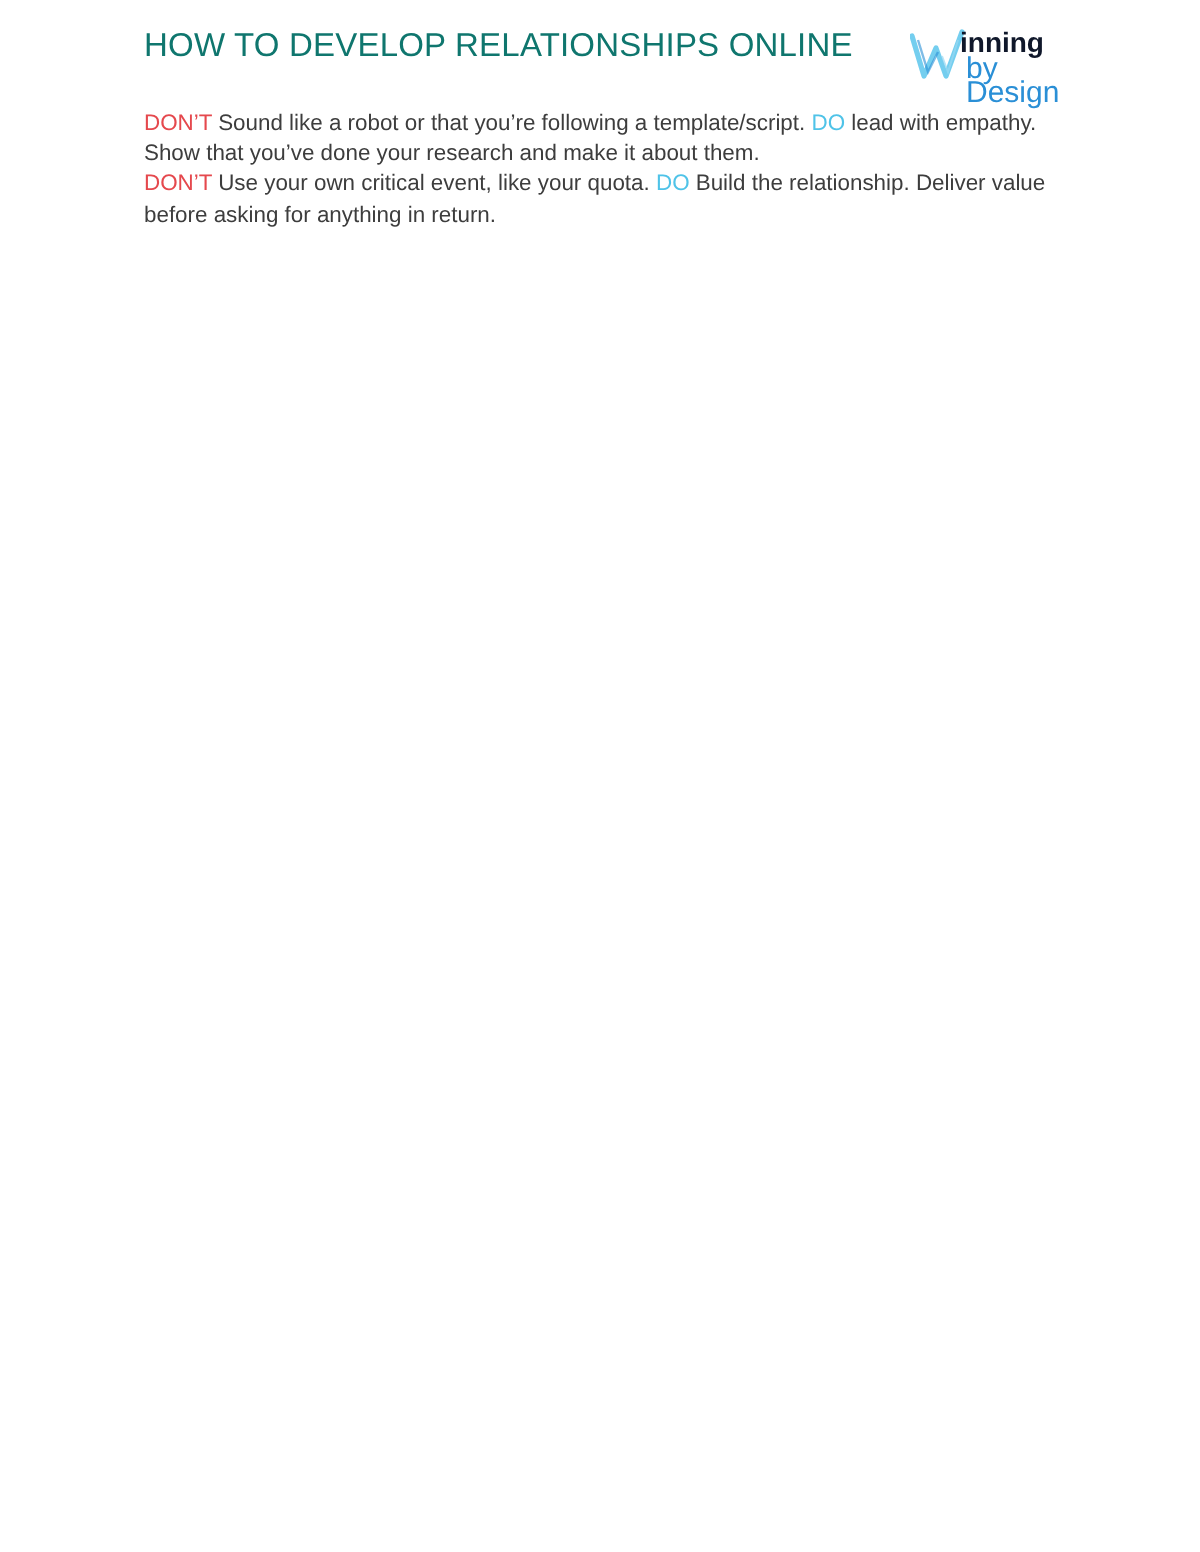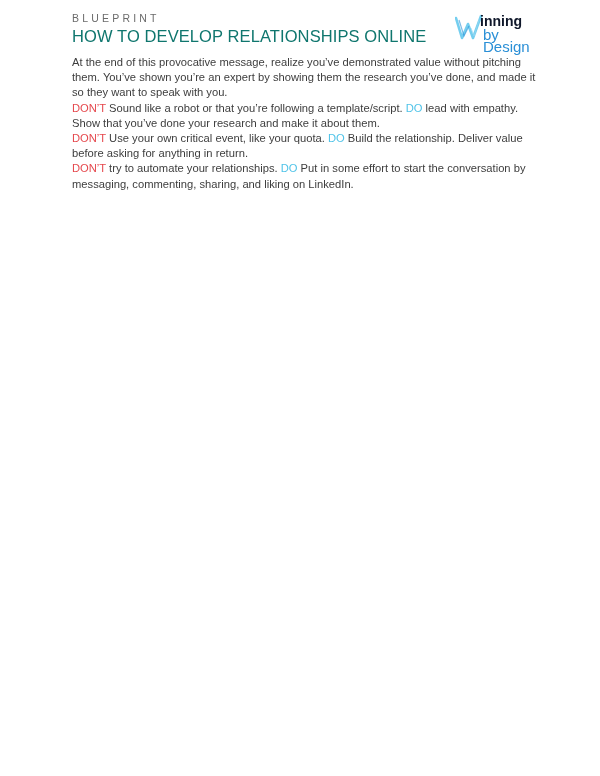--- a/index.html
+++ b/index.html
@@ -90,42 +90,35 @@
       color: #e5484d;
     }
     .do {
       color: #4fc3e8;
     }
   </style>
 </head>
 <body>
 
 <div class="header">
-  <div class="kicker">BLUEPRINT</div>
   <div class="title">HOW TO DEVELOP RELATIONSHIPS ONLINE</div>
 </div>
 
 <div class="logo">
   <svg class="logo-w" viewBox="0 0 28 26">
     <path d="M1 4 L7 24 L13 10 L18 24 L26 2" fill="none" stroke="#5cc6ec" stroke-width="2.6" stroke-linejoin="round" stroke-linecap="round" opacity="0.85"></path>
     <path d="M4 6 L9 22 L14 12" fill="none" stroke="#2a8fd6" stroke-width="1.2" opacity="0.6"></path>
     <path d="M16 14 L19 22 L24 6" fill="none" stroke="#9ad9f2" stroke-width="1" opacity="0.7"></path>
   </svg>
   <span class="logo-word">inning</span>
   <span class="logo-sub">by Design</span>
 </div>
 
 <div class="content">
-  <div class="intro">
-    <p>At the end of this provocative message, realize you’ve demonstrated value without pitching them. You’ve shown you’re an expert by showing them the research you’ve done, and made it so they want to speak with you.</p>
-  </div>
 
 
   <p class="item">
     <span class="dont">DON’T</span><span> Sound like a robot or that you’re following a template/script. </span><span class="do">DO</span><span> lead with empathy. Show that you’ve done your research and make it about them.</span>
   </p>
   <p class="item">
     <span class="dont">DON’T</span><span> Use your own critical event, like your quota. </span><span class="do">DO</span><span> Build the relationship. Deliver value before asking for anything in return.</span>
   </p>
-  <p class="item">
-    <span class="dont">DON’T</span><span> try to automate your relationships. </span><span class="do">DO</span><span> Put in some effort to start the conversation by messaging, commenting, sharing, and liking on LinkedIn.</span>
-  </p>
 </div>
 
 </body></html>

